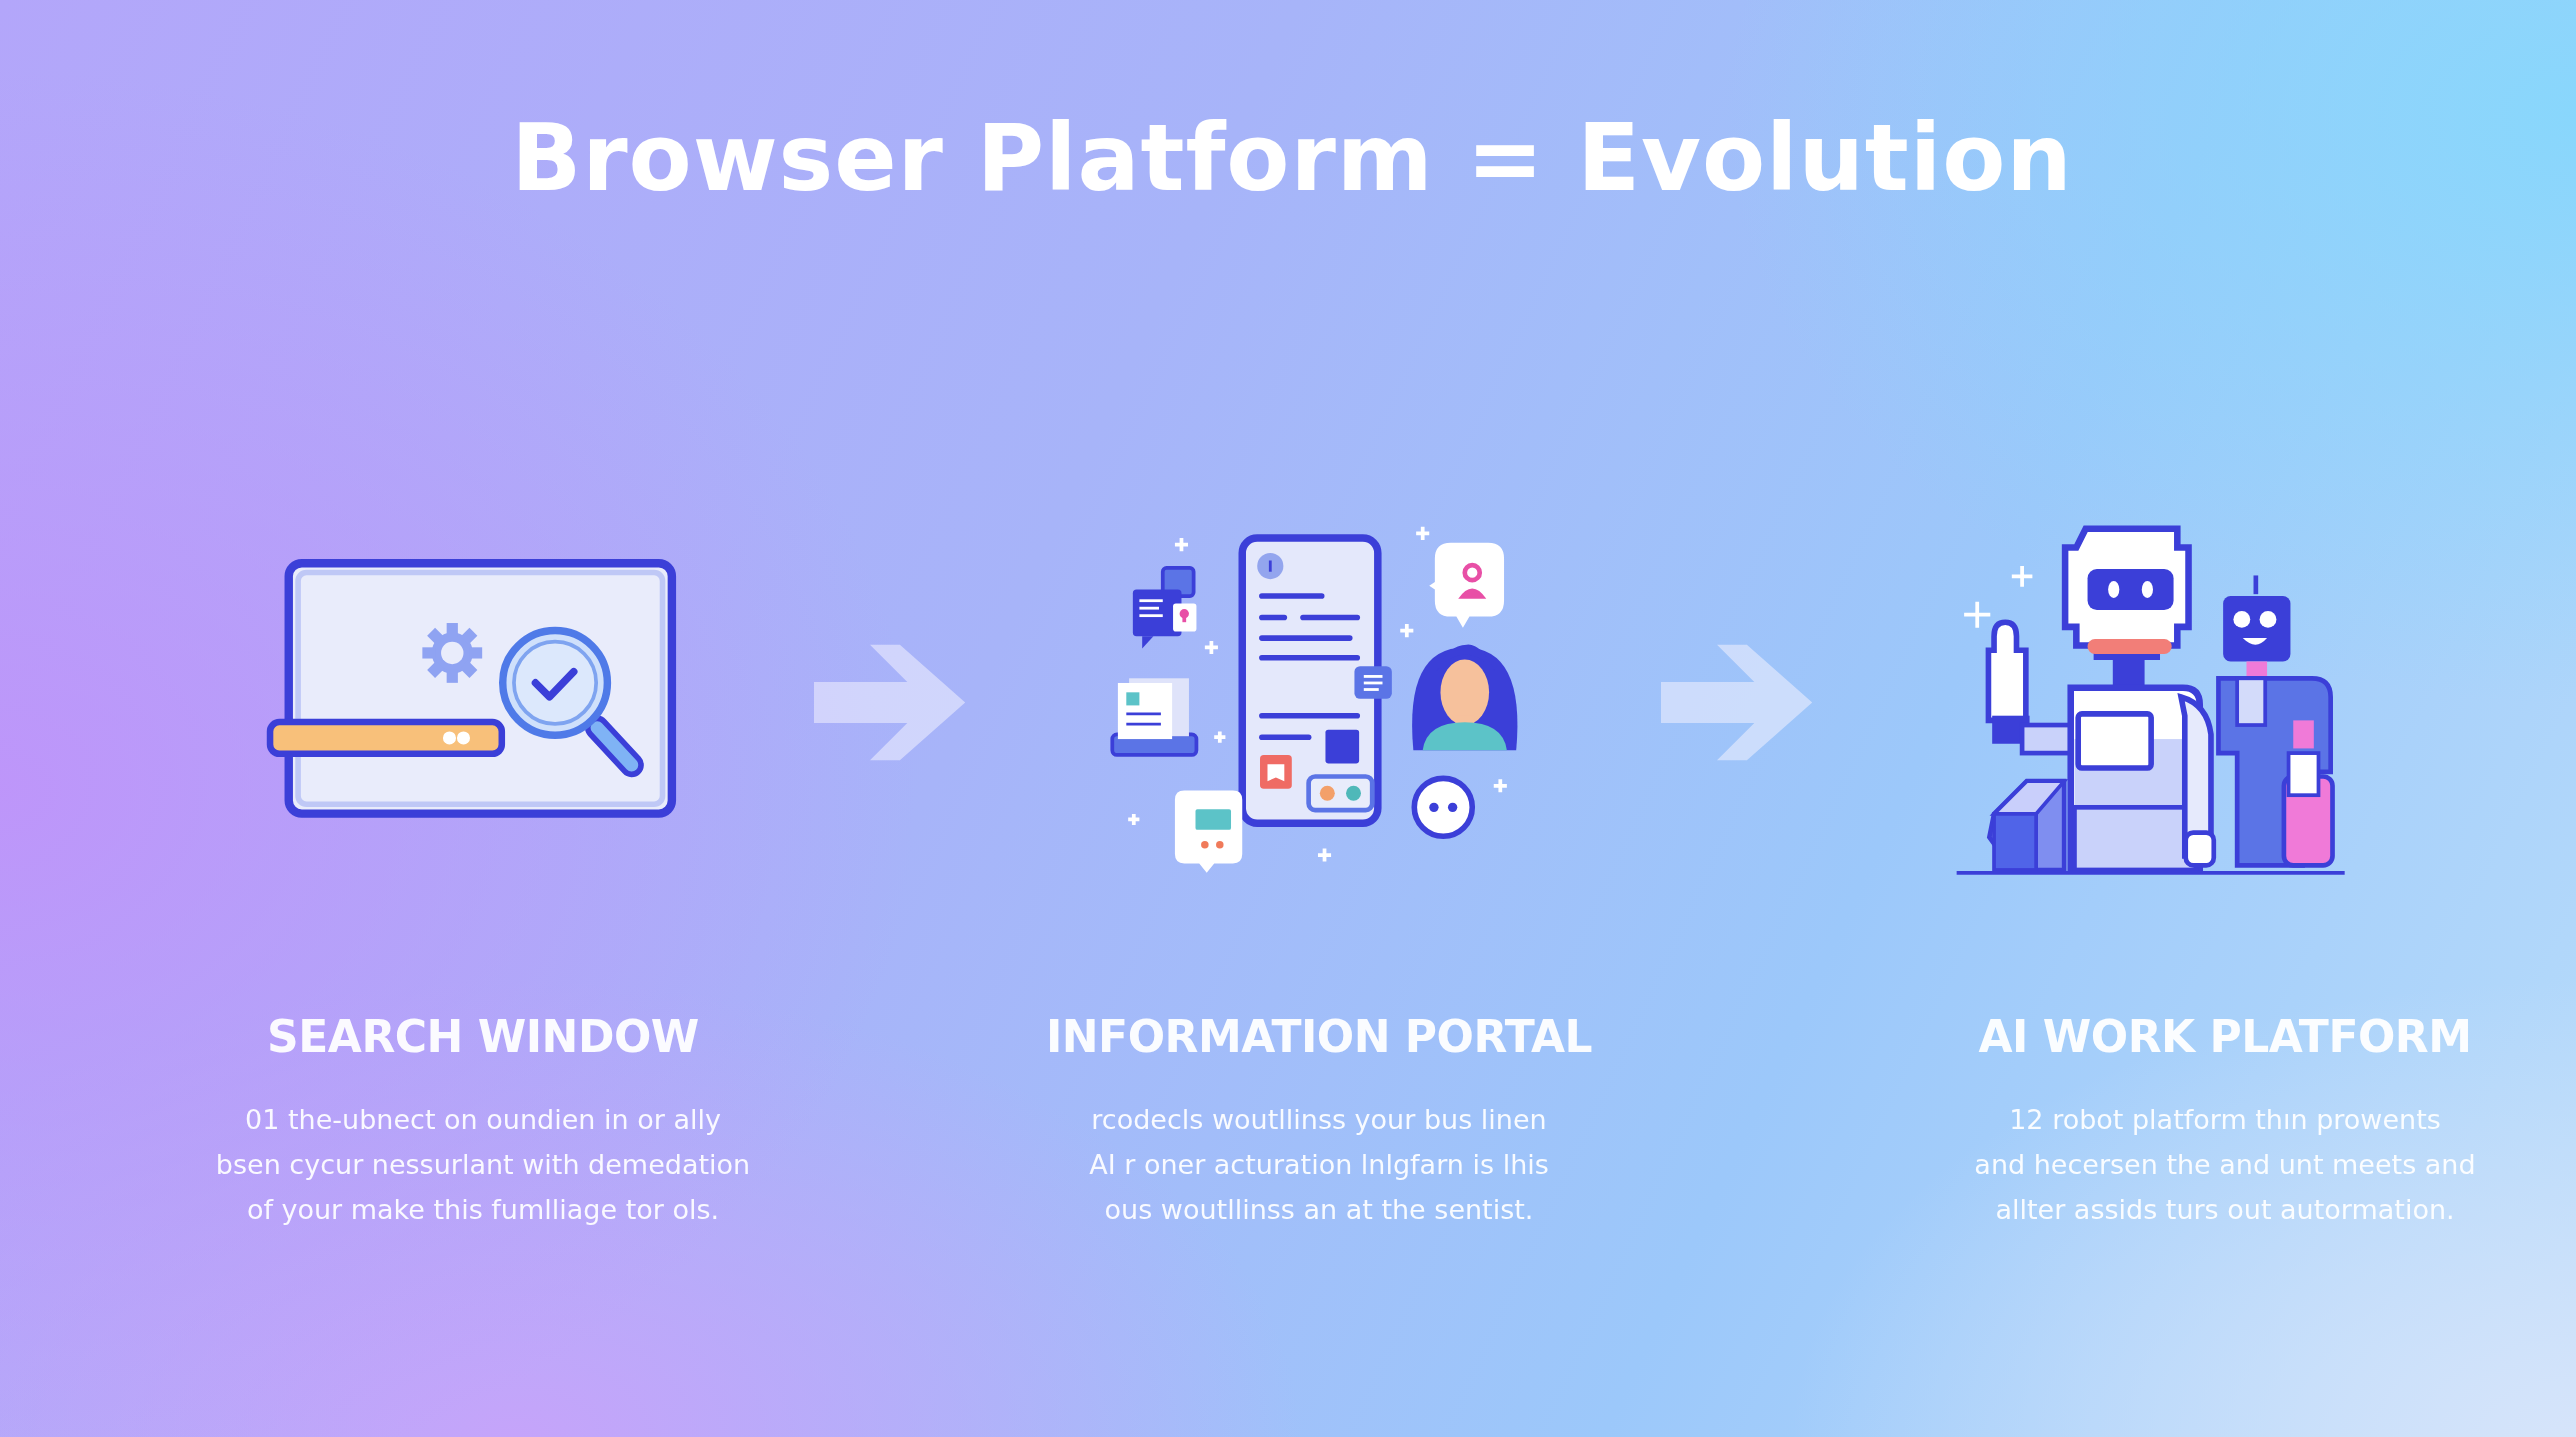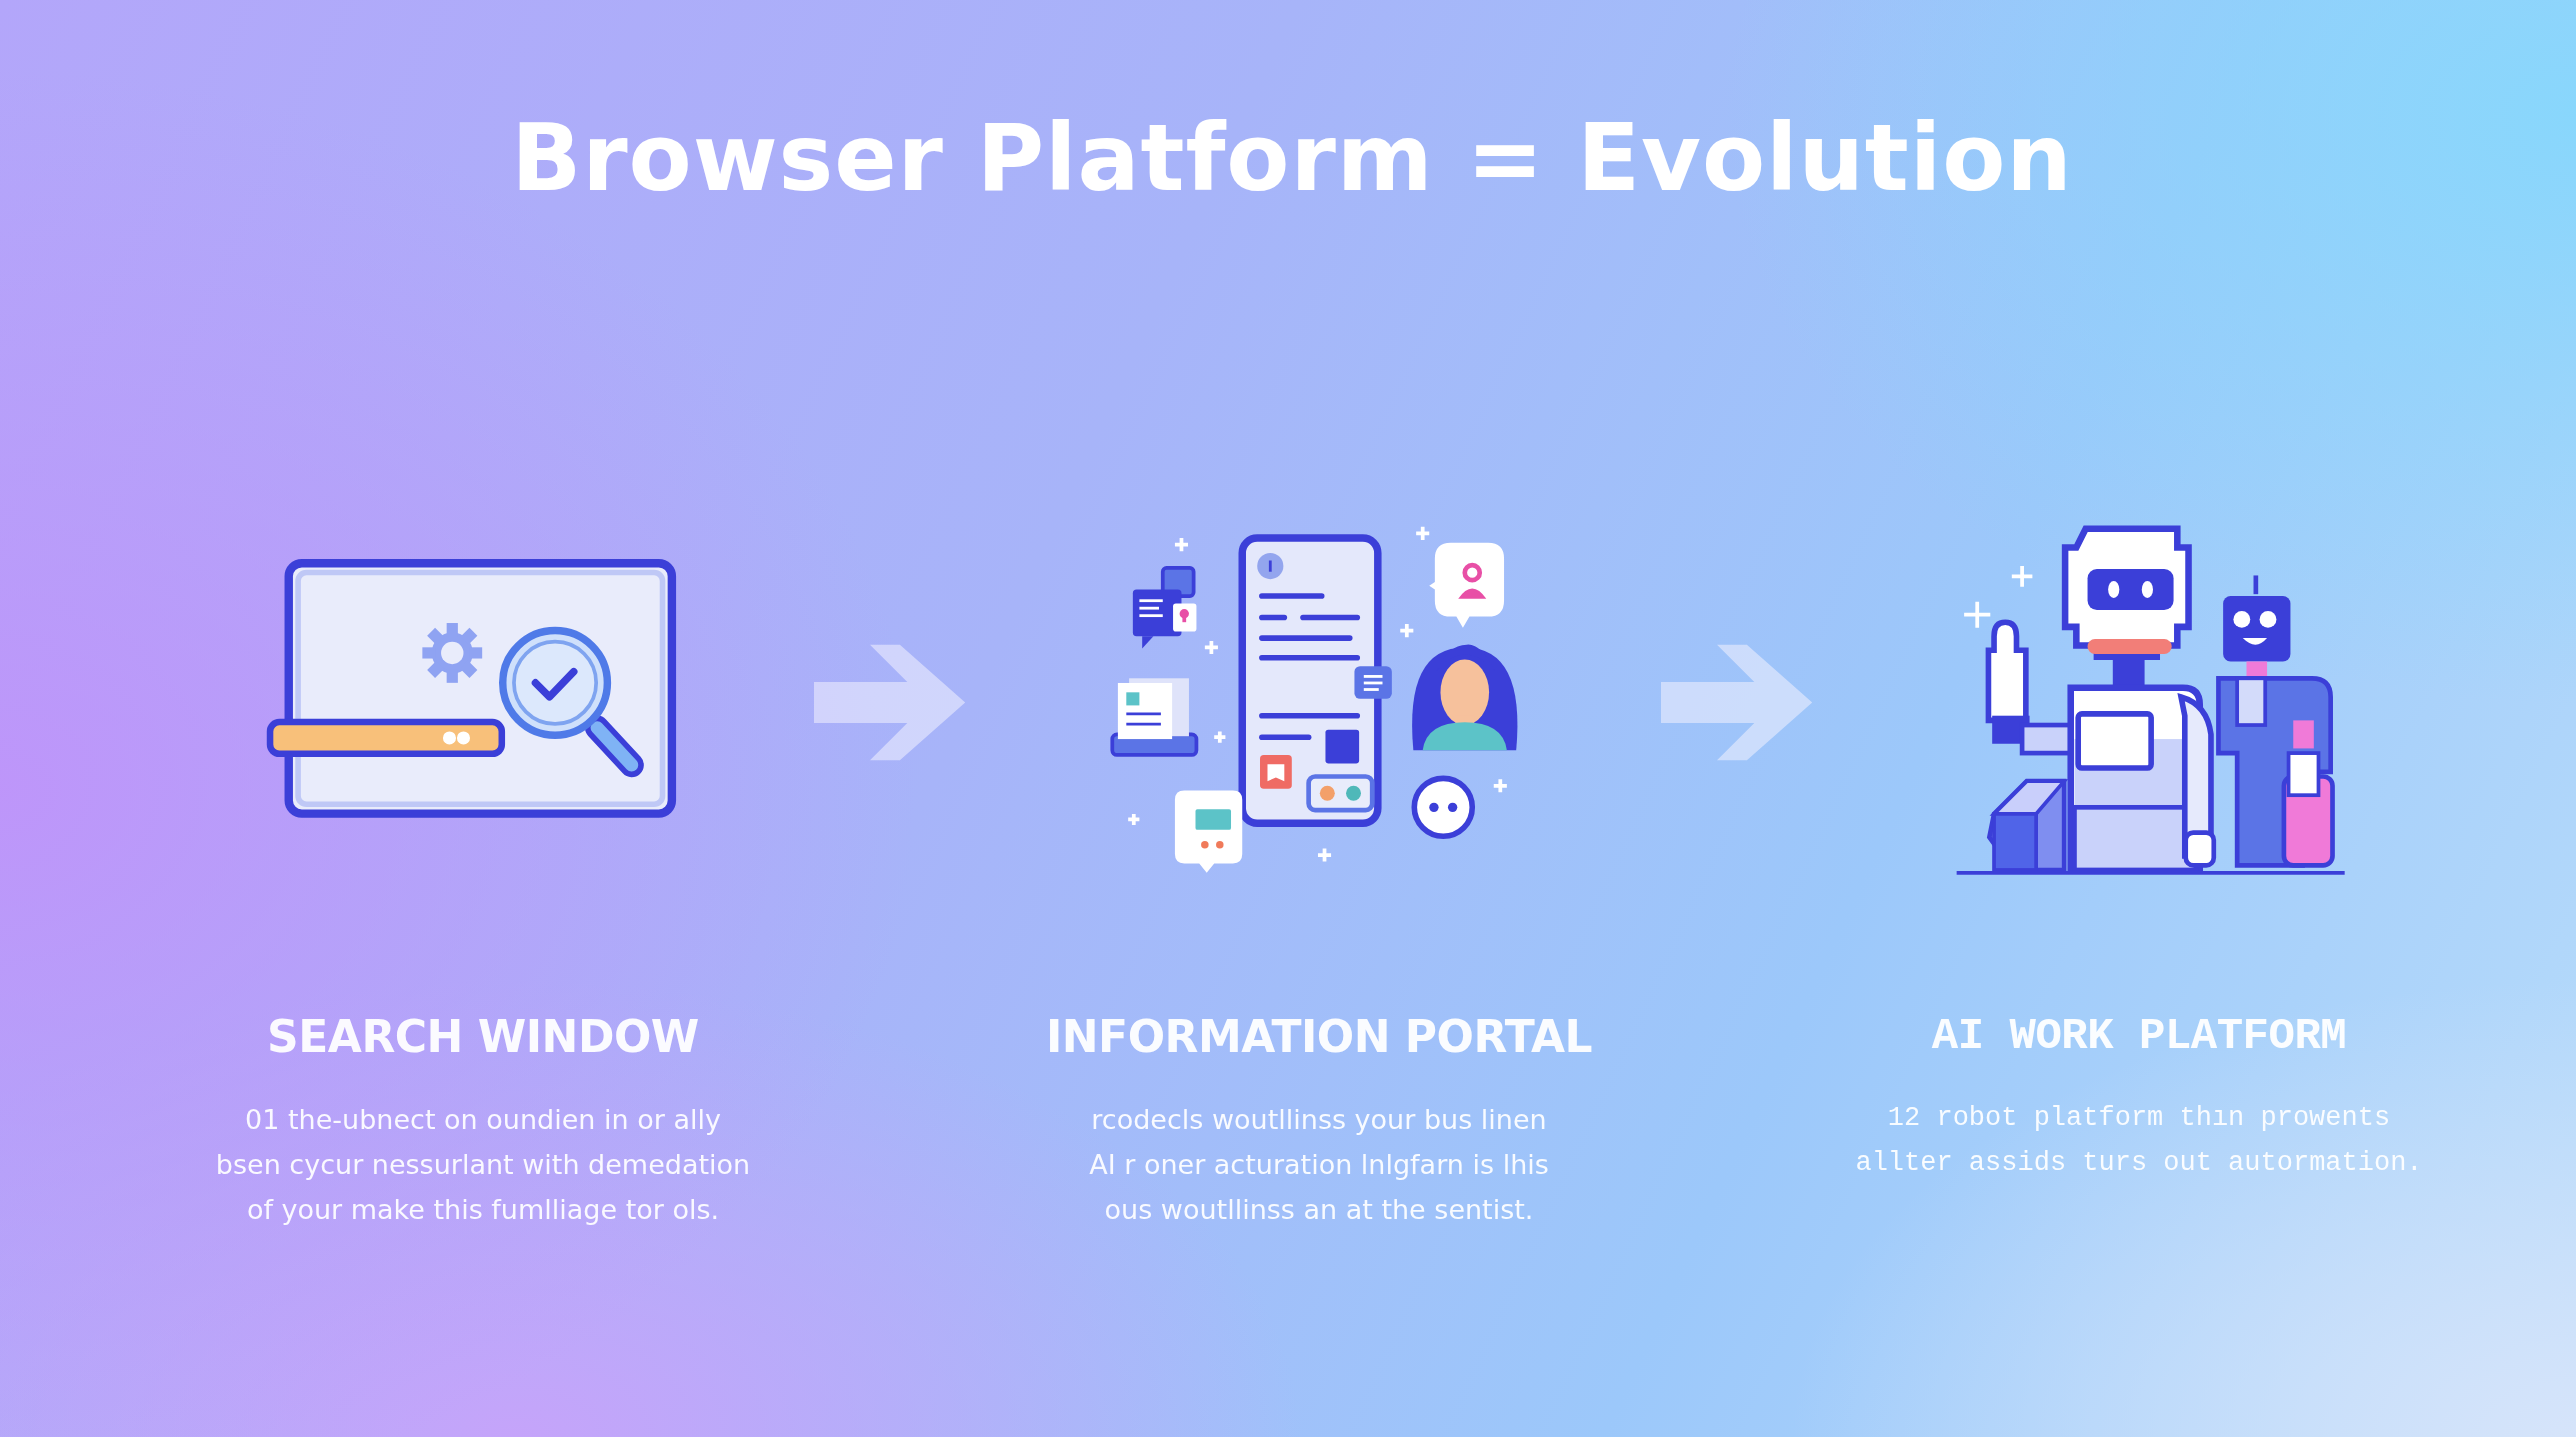--- a/index.html
+++ b/index.html
@@ -217,20 +217,21 @@
 
 <div class="col" style="left:982px;">
   <h2>INFORMATION PORTAL</h2>
   <p>
     <span>rcodecls woutllinss your bus linen</span>
     <span>AI  r oner acturation lnlgfarn is lhis</span>
     <span>ous woutllinss an at the sentist.</span>
   </p>
 </div>
 
-<div class="col" style="left:1802px;font-family:Liberation Mono, monospace;">
+<div class="col" style="left:1888px;">
   <h2>AI WORK PLATFORM</h2>
   <p>
     <span>12 robot platform thın prowents</span>
+    <span>and hecersen the and unt meets and</span>
     <span>allter assids turs out autormation.</span>
   </p>
 </div>
 
 
 </body></html>

